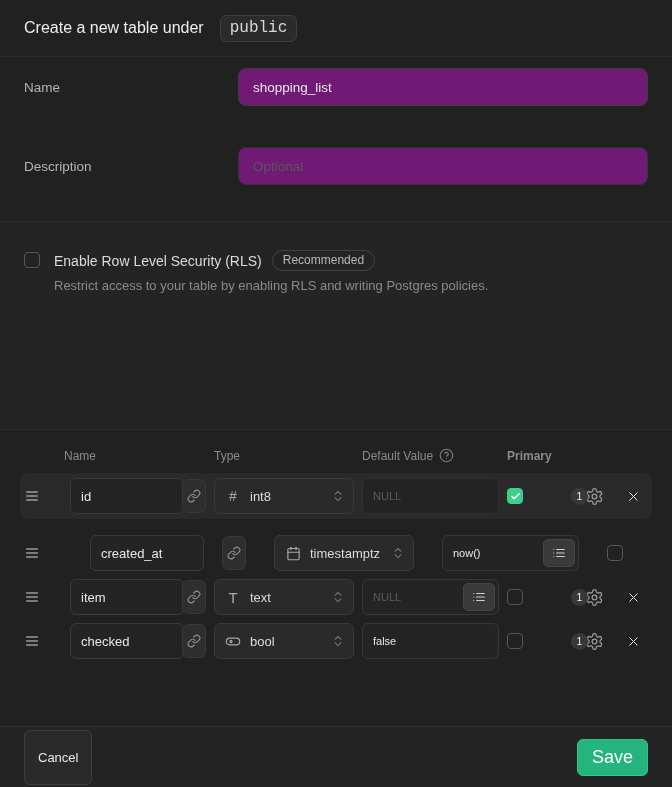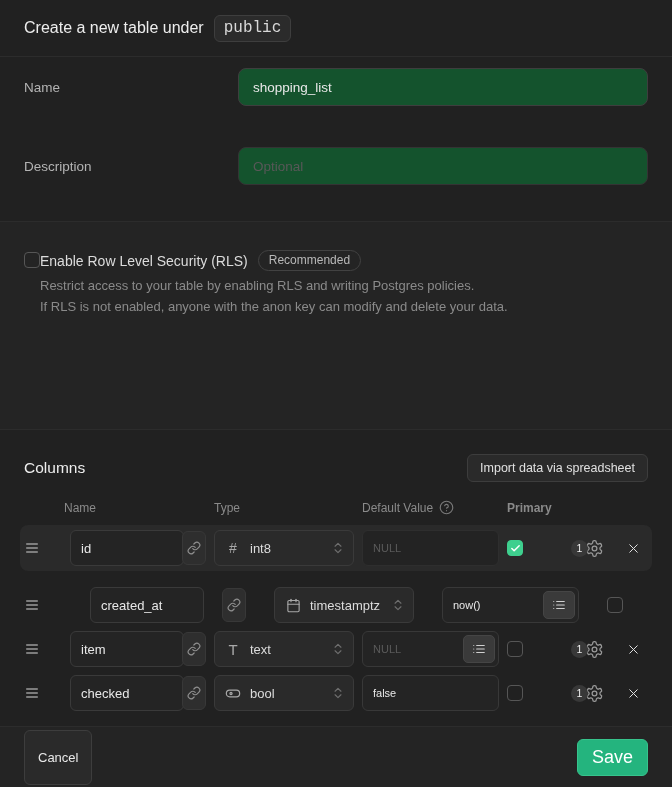--- a/index.html
+++ b/index.html
@@ -8,42 +8,42 @@
   .page {
     width: 672px; height: 787px; background: #212121; color: #e8e8e8;
     display: flex; flex-direction: column; overflow: hidden;
     font-size: 13px;
   }
   
   .modal-header {
     height: 57px; flex: 0 0 57px; display: flex; align-items: center;
     padding: 0 24px; border-bottom: 1px solid #2c2c2c; background: #212121;
   }
-  .modal-title { font-size: 16px; color: #ededed; display: flex; align-items: center; gap: 10px; }
+  .modal-title { font-size: 16px; color: #ededed; display: flex; align-items: center; gap: 16px; }
   .schema-badge {
     font-family: "Liberation Mono", "DejaVu Sans Mono", monospace;
     font-size: 16px; color: #d8d8d8; background: #2b2b2b;
     border: 1px solid #3e3e3e; border-radius: 6px; padding: 3px 9px 4px;
   }
   
   .section-fields { flex: 0 0 165px; padding: 0 24px; background: #212121; border-bottom: 1px solid #2c2c2c; }
   .field-row { display: flex; align-items: center; }
   .field-row.name-row { margin-top: 11px; }
   .field-row.desc-row { margin-top: 41px; }
   .field-label { width: 214px; flex: 0 0 214px; color: #b4b4b4; font-size: 13.5px; }
   .text-input {
-    flex: 1; height: 38px; background: #14532d; border: 1px solid #3e3e3e;
+    flex: 1; height: 38px; background: #701a75; border: 1px solid #3e3e3e;
     border-radius: 8px; color: #e8e8e8; padding: 0 14px; font-size: 13.5px;
     font-family: "Liberation Sans", sans-serif; outline: none;
   }
   .text-input.dim { border-color: #343434; }
   .text-input::placeholder { color: #585858; }
   
   .section-toggles { flex: 0 0 208px; padding: 0 24px; background: #242424; border-bottom: 1px solid #2c2c2c; }
-  .toggle-row { display: flex; align-items: flex-start; }
+  .toggle-row { display: flex; align-items: flex-start; gap: 14px; }
   .toggle-row.rls { margin-top: 28px; }
   .toggle-row.realtime { margin-top: 44px; }
   .checkbox {
     width: 16px; height: 16px; flex: 0 0 16px; border: 1px solid #565656;
     border-radius: 4px; background: transparent; margin-top: 2px; cursor: pointer;
   }
   .toggle-title-line { display: flex; align-items: center; gap: 10px; }
   .toggle-title { color: #dcdcdc; font-size: 14px; }
   .pill-badge {
     border: 1px solid #424242; border-radius: 999px; color: #b8b8b8;
@@ -163,30 +163,25 @@
 
   <div class="section-toggles">
     <div class="toggle-row rls">
       <div class="checkbox"></div>
       <div>
         <div class="toggle-title-line">
           <span class="toggle-title">Enable Row Level Security (RLS)</span>
           <span class="pill-badge">Recommended</span>
         </div>
         <div class="toggle-desc">Restrict access to your table by enabling RLS and writing Postgres policies.</div>
-        <div class="toggle-desc" style="margin-top:0;">If RLS is not enabled, anyone with the anon key can modify and delete your data.</div>
       </div>
     </div>
   </div>
 
   <div class="section-columns">
-    <div class="columns-header">
-      <div class="columns-title">Columns</div>
-      <button class="btn-secondary">Import data via spreadsheet</button>
-    </div>
 
     <div class="col-grid table-head">
       <div class="cell-drag"></div>
       <div class="cell-name">Name</div>
       <div class="cell-link"></div>
       <div class="cell-type">Type</div>
       <div class="cell-default head-default">
         <span>Default Value</span>
         <span style="color:#7a7a7a;">
           <svg width="15" height="15" viewBox="0 0 24 24" fill="none" stroke="currentColor" stroke-width="1.8" stroke-linecap="round" stroke-linejoin="round">

